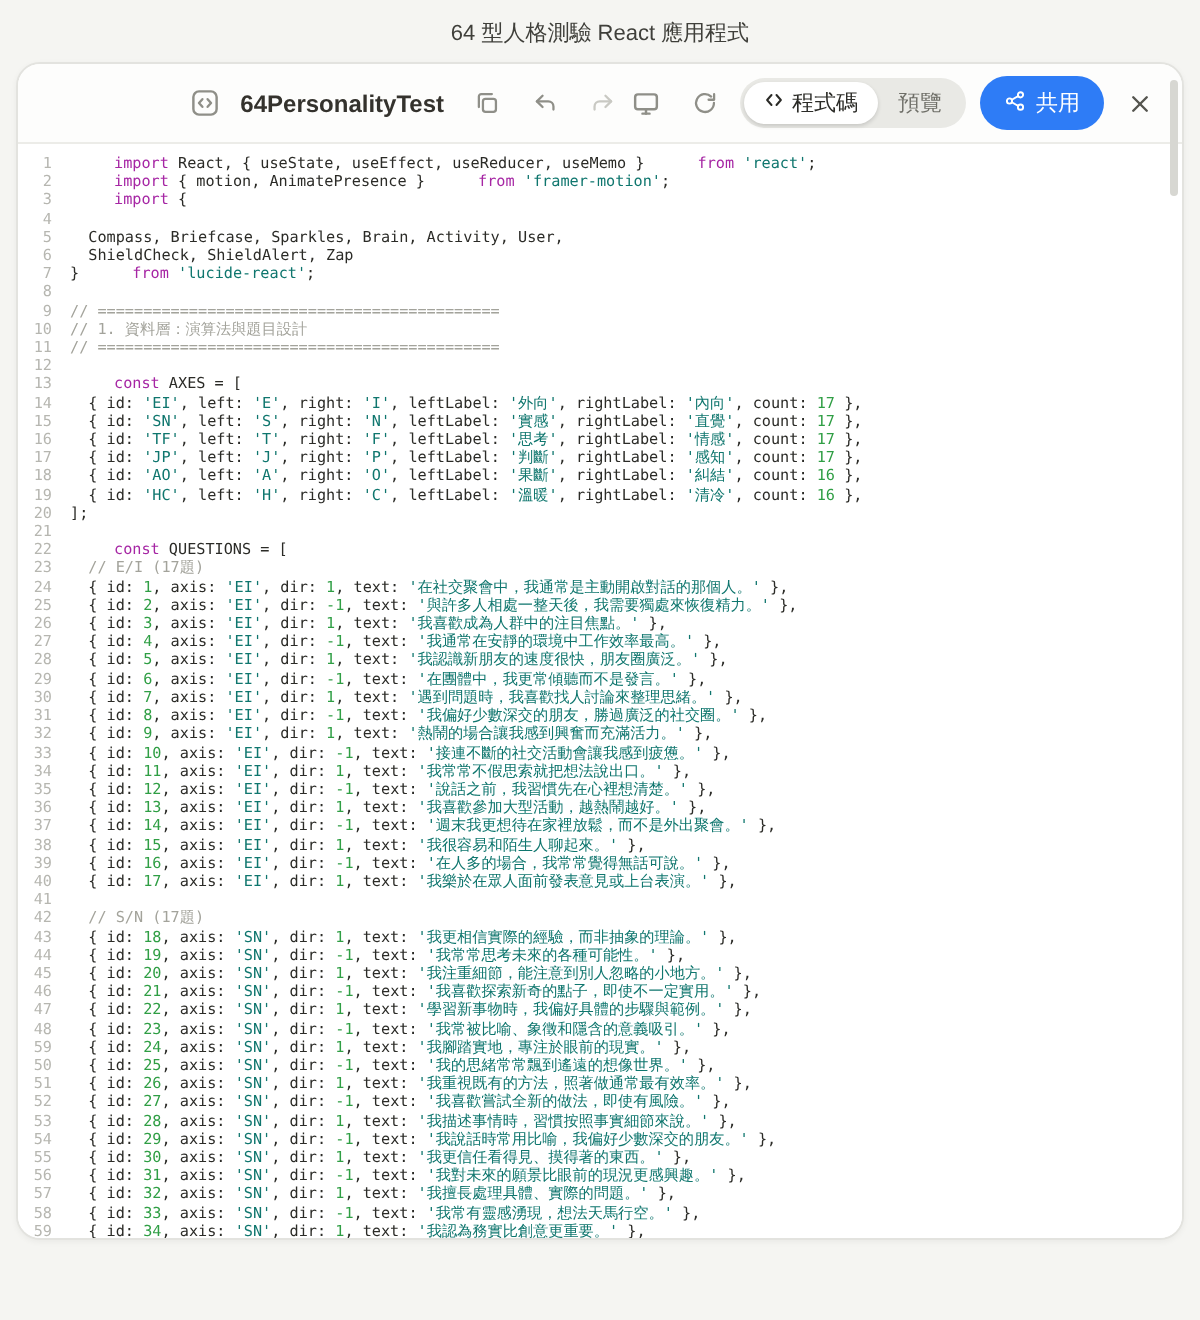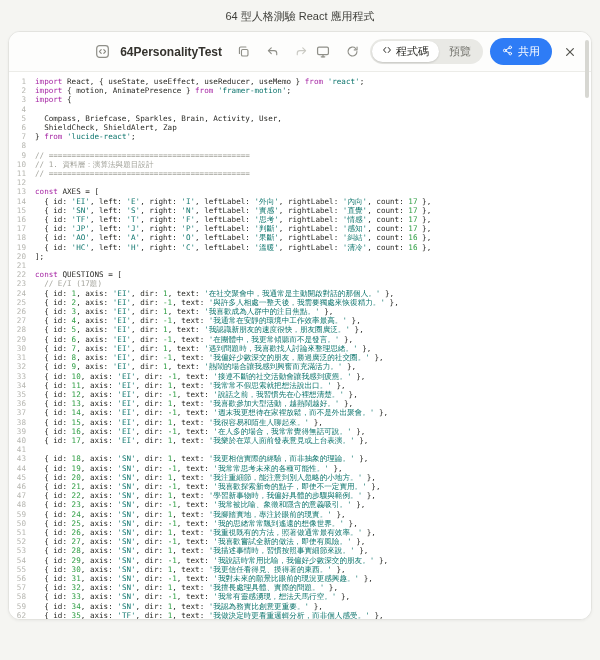--- a/index.html
+++ b/index.html
@@ -17,21 +17,21 @@
   .icon-btn svg { display:block; }
   .toggle { display:flex; align-items:center; background:#e9e9e5; border-radius:999px; padding:2px; }
   .seg { font-size:11px; border:none; background:transparent; color:#6f6f68; padding:3px 10px; border-radius:999px; display:flex; align-items:center; gap:4px; cursor:pointer; font-family:Liberation Mono, monospace; }
   .seg.active { background:#ffffff; color:#2b2b27; box-shadow:0 1px 2px rgba(0,0,0,.15); }
   .share-btn { display:flex; align-items:center; gap:5px; background:#2e7cf6; color:#ffffff; font-size:11px; font-weight:500; border:none; border-radius:999px; padding:6px 12px; cursor:pointer; font-family:"Liberation Sans", sans-serif; }
   .close-btn { color:#55554f; font-size:13px; }
   .code-area { flex:1; overflow:hidden; padding:5px 0 0; font-family:"DejaVu Sans Mono", monospace; font-size:7.6px; line-height:9.2px; position:relative; background:#ffffff; }
   .cl { display:flex; white-space:pre; }
   .ln { flex:none; width:26px; text-align:right; padding-right:9px; color:#b6b6b0; }
   .lc { white-space:pre; color:#2b2b27; }
-  .tok-kw { color:#a626a4; }
+  .tok-kw { color:#a626a4;margin-left:22px; }
   .tok-str { color:#0f766e; }
   .tok-num { color:#2f9e44; }
   .tok-com { color:#a3a39b; }
   .scroll-thumb { position:absolute; right:2px; top:8px; width:4px; height:58px; background:#d7d7d2; border-radius:3px; }
 </style>
 </head>
 <body>
 
 <div class="page">
   <div class="page-title">64 型人格測驗 React 應用程式</div>
@@ -151,20 +151,21 @@
         <div class="cl"><span class="ln">32</span><span class="lc">  { id: <span class="tok-num">9</span>, axis: <span class="tok-str">'EI'</span>, dir: <span class="tok-num">1</span>, text: <span class="tok-str">'熱鬧的場合讓我感到興奮而充滿活力。'</span> },</span></div>
         <div class="cl"><span class="ln">33</span><span class="lc">  { id: <span class="tok-num">10</span>, axis: <span class="tok-str">'EI'</span>, dir: <span class="tok-num">-1</span>, text: <span class="tok-str">'接連不斷的社交活動會讓我感到疲憊。'</span> },</span></div>
         <div class="cl"><span class="ln">34</span><span class="lc">  { id: <span class="tok-num">11</span>, axis: <span class="tok-str">'EI'</span>, dir: <span class="tok-num">1</span>, text: <span class="tok-str">'我常常不假思索就把想法說出口。'</span> },</span></div>
         <div class="cl"><span class="ln">35</span><span class="lc">  { id: <span class="tok-num">12</span>, axis: <span class="tok-str">'EI'</span>, dir: <span class="tok-num">-1</span>, text: <span class="tok-str">'說話之前，我習慣先在心裡想清楚。'</span> },</span></div>
         <div class="cl"><span class="ln">36</span><span class="lc">  { id: <span class="tok-num">13</span>, axis: <span class="tok-str">'EI'</span>, dir: <span class="tok-num">1</span>, text: <span class="tok-str">'我喜歡參加大型活動，越熱鬧越好。'</span> },</span></div>
         <div class="cl"><span class="ln">37</span><span class="lc">  { id: <span class="tok-num">14</span>, axis: <span class="tok-str">'EI'</span>, dir: <span class="tok-num">-1</span>, text: <span class="tok-str">'週末我更想待在家裡放鬆，而不是外出聚會。'</span> },</span></div>
         <div class="cl"><span class="ln">38</span><span class="lc">  { id: <span class="tok-num">15</span>, axis: <span class="tok-str">'EI'</span>, dir: <span class="tok-num">1</span>, text: <span class="tok-str">'我很容易和陌生人聊起來。'</span> },</span></div>
         <div class="cl"><span class="ln">39</span><span class="lc">  { id: <span class="tok-num">16</span>, axis: <span class="tok-str">'EI'</span>, dir: <span class="tok-num">-1</span>, text: <span class="tok-str">'在人多的場合，我常常覺得無話可說。'</span> },</span></div>
         <div class="cl"><span class="ln">40</span><span class="lc">  { id: <span class="tok-num">17</span>, axis: <span class="tok-str">'EI'</span>, dir: <span class="tok-num">1</span>, text: <span class="tok-str">'我樂於在眾人面前發表意見或上台表演。'</span> },</span></div>
         <div class="cl"><span class="ln">41</span><span class="lc"></span></div>
+        <div class="cl"><span class="ln">42</span><span class="lc"><span class="tok-com">  // S/N (17題)</span></span></div>
         <div class="cl"><span class="ln">43</span><span class="lc">  { id: <span class="tok-num">18</span>, axis: <span class="tok-str">'SN'</span>, dir: <span class="tok-num">1</span>, text: <span class="tok-str">'我更相信實際的經驗，而非抽象的理論。'</span> },</span></div>
         <div class="cl"><span class="ln">44</span><span class="lc">  { id: <span class="tok-num">19</span>, axis: <span class="tok-str">'SN'</span>, dir: <span class="tok-num">-1</span>, text: <span class="tok-str">'我常常思考未來的各種可能性。'</span> },</span></div>
         <div class="cl"><span class="ln">45</span><span class="lc">  { id: <span class="tok-num">20</span>, axis: <span class="tok-str">'SN'</span>, dir: <span class="tok-num">1</span>, text: <span class="tok-str">'我注重細節，能注意到別人忽略的小地方。'</span> },</span></div>
         <div class="cl"><span class="ln">46</span><span class="lc">  { id: <span class="tok-num">21</span>, axis: <span class="tok-str">'SN'</span>, dir: <span class="tok-num">-1</span>, text: <span class="tok-str">'我喜歡探索新奇的點子，即使不一定實用。'</span> },</span></div>
         <div class="cl"><span class="ln">47</span><span class="lc">  { id: <span class="tok-num">22</span>, axis: <span class="tok-str">'SN'</span>, dir: <span class="tok-num">1</span>, text: <span class="tok-str">'學習新事物時，我偏好具體的步驟與範例。'</span> },</span></div>
         <div class="cl"><span class="ln">48</span><span class="lc">  { id: <span class="tok-num">23</span>, axis: <span class="tok-str">'SN'</span>, dir: <span class="tok-num">-1</span>, text: <span class="tok-str">'我常被比喻、象徵和隱含的意義吸引。'</span> },</span></div>
         <div class="cl"><span class="ln">59</span><span class="lc">  { id: <span class="tok-num">24</span>, axis: <span class="tok-str">'SN'</span>, dir: <span class="tok-num">1</span>, text: <span class="tok-str">'我腳踏實地，專注於眼前的現實。'</span> },</span></div>
         <div class="cl"><span class="ln">50</span><span class="lc">  { id: <span class="tok-num">25</span>, axis: <span class="tok-str">'SN'</span>, dir: <span class="tok-num">-1</span>, text: <span class="tok-str">'我的思緒常常飄到遙遠的想像世界。'</span> },</span></div>
         <div class="cl"><span class="ln">51</span><span class="lc">  { id: <span class="tok-num">26</span>, axis: <span class="tok-str">'SN'</span>, dir: <span class="tok-num">1</span>, text: <span class="tok-str">'我重視既有的方法，照著做通常最有效率。'</span> },</span></div>
         <div class="cl"><span class="ln">52</span><span class="lc">  { id: <span class="tok-num">27</span>, axis: <span class="tok-str">'SN'</span>, dir: <span class="tok-num">-1</span>, text: <span class="tok-str">'我喜歡嘗試全新的做法，即使有風險。'</span> },</span></div>

